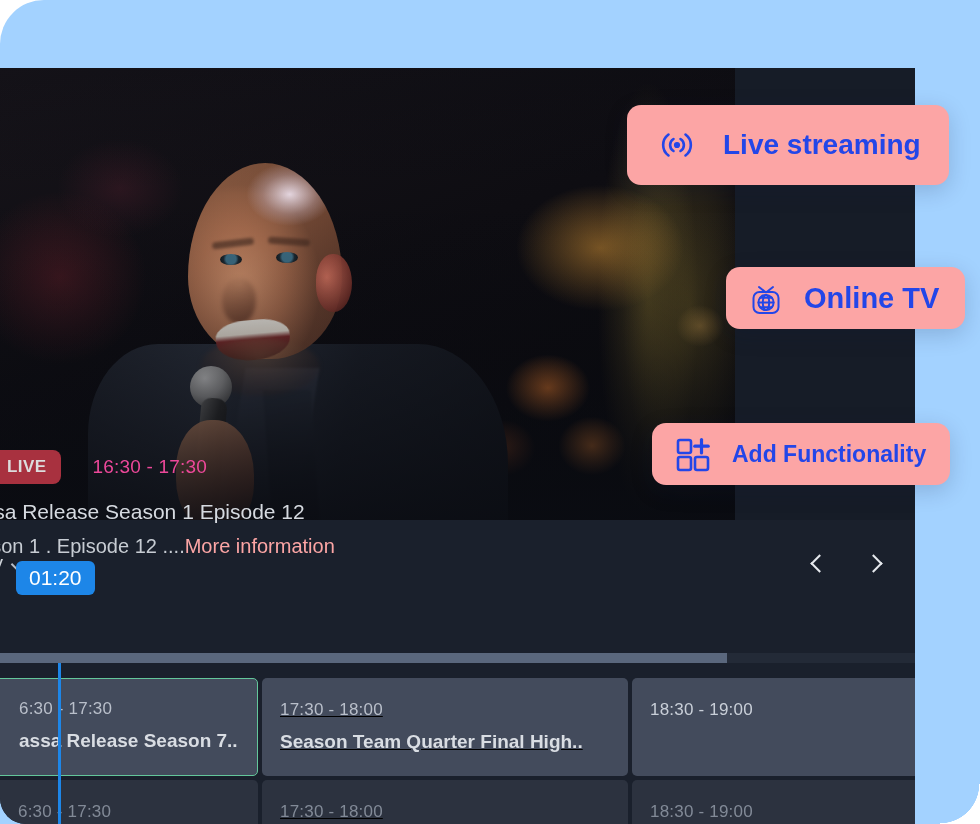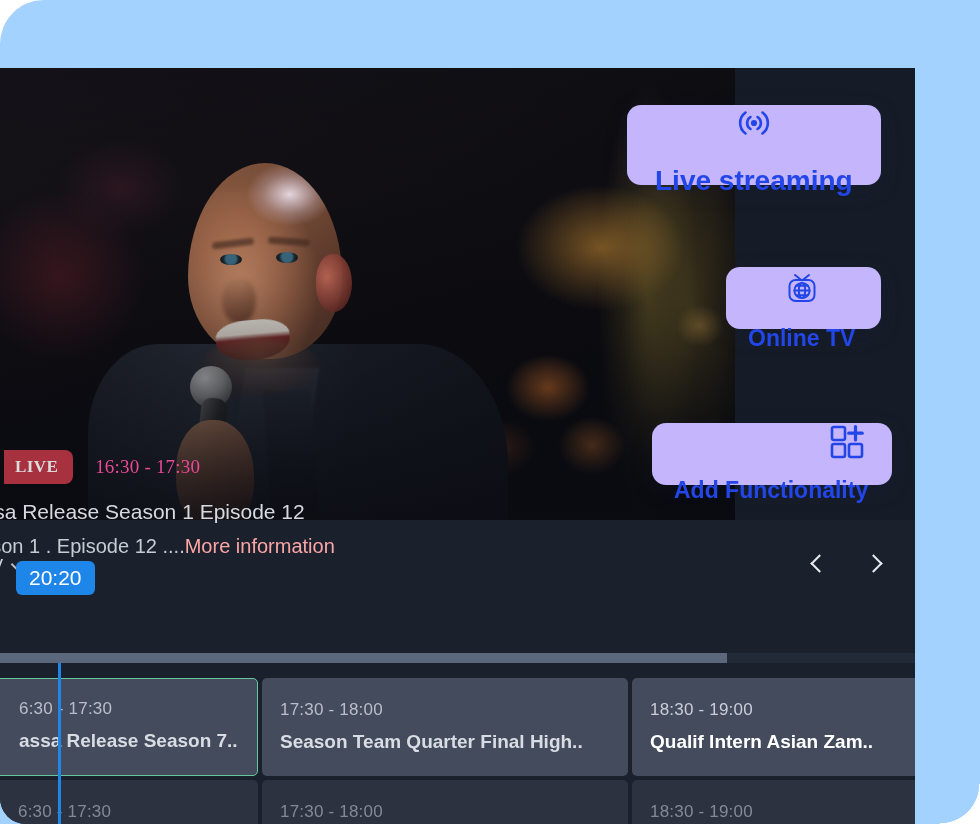--- a/index.html
+++ b/index.html
@@ -217,23 +217,22 @@
   .hero-meta {
     position: absolute;
     left: 0;
     top: 382px;
     width: 520px;
     z-index: 8;
   }
   .meta-row {
     display: flex;
     align-items: center;
-    gap: 22px;
-    padding-left: 8px;
-    font-family: Liberation Serif, serif;
+    gap: 31px;
+    padding-left: 0;
   }
   .live-badge {
     display: inline-flex;
     align-items: center;
     justify-content: center;
     height: 34px;
     padding: 0 15px 0 11px;
     margin-left: -4px;
     border-radius: 0 8px 8px 0;
     background: #a8313f;
@@ -382,21 +381,21 @@
     position: absolute;
     top: 0;
     height: 98px;
     padding: 22px 0 0 18px;
     background: #434b5c;
     border-radius: 5px;
     overflow: hidden;
     cursor: pointer;
   }
   .cell.c1 { left: -38px; width: 296px; padding-left: 56px; }
-  .cell.c2 { left: 262px; width: 366px; }
+  .cell.c2 { left: 262px; width: 366px; text-decoration: underline; }
   .cell.c3 { left: 632px; width: 283px; border-radius: 5px 0 0 5px; }
 
   .cell.active { border: 1.6px solid #63c79b; padding-top: 20px; }
 
   .cell-time {
     color: #b9bfca;
     font-size: 17px;
     letter-spacing: .2px;
     white-space: nowrap;
   }
@@ -416,53 +415,51 @@
     border: none;
     padding-top: 22px;
   }
   .grid-row.dim .cell-time { color: #828a97; }
 
   
   .badge {
     position: absolute;
     display: flex;
     align-items: center;
-    background: #c4b5fd;
+    background: #fca5a5;
     border-radius: 14px;
     box-shadow: 0 6px 22px rgba(18,30,60,.18);
     z-index: 40;
-    flex-direction: column;
   }
   .badge-label {
     color: #2346e8;
     font-weight: 700;
     white-space: nowrap;
   }
   .badge.live-streaming {
     left: 627px; top: 105px;
     height: 80px;
     padding: 0 28px 0 28px;
     gap: 24px;
   }
   .badge.live-streaming .badge-label { font-size: 28px; }
 
   .badge.online-tv {
     left: 726px; top: 267px;
     height: 62px;
     padding: 0 26px 0 22px;
     gap: 20px;
   }
-  .badge.online-tv .badge-label { font-size: 23px; }
+  .badge.online-tv .badge-label { font-size: 29px; }
 
   .badge.add-func {
     left: 652px; top: 423px;
     height: 62px;
     padding: 0 24px 0 22px;
     gap: 18px;
-    align-items: flex-end;
   }
   .badge.add-func .badge-label { font-size: 23px; }
 
   .icon { display: block; flex: none; }
 </style>
 </head>
 <body>
 
 <div id="root">
 
@@ -521,21 +518,20 @@
         <div class="cell c1 active">
           <div class="cell-time">6:30 - 17:30</div>
           <div class="cell-title">assa Release Season 7..</div>
         </div>
         <div class="cell c2">
           <div class="cell-time">17:30 - 18:00</div>
           <div class="cell-title">Season Team Quarter Final High..</div>
         </div>
         <div class="cell c3 bright">
           <div class="cell-time">18:30 - 19:00</div>
-          <div class="cell-title">Qualif Intern Asian Zam..</div>
         </div>
       </div>
 
       <div class="grid-row dim">
         <div class="cell c1">
           <div class="cell-time">6:30 - 17:30</div>
 
         </div>
         <div class="cell c2">
           <div class="cell-time">17:30 - 18:00</div>
@@ -545,21 +541,21 @@
           <div class="cell-time">18:30 - 19:00</div>
 
         </div>
       </div>
 
     </div>
 
     <div class="now-line"></div>
   </div>
 
-  <div class="time-pill">20:20</div>
+  <div class="time-pill">01:20</div>
 
   <div class="badge live-streaming">
     <svg class="icon" width="44" height="36" viewBox="0 0 44 36">
       <g fill="none" stroke="#2346e8" stroke-width="2.6" stroke-linecap="round">
         <path d="M13.5 7.5 A13 13 0 0 0 13.5 28.5"></path>
         <path d="M30.5 7.5 A13 13 0 0 1 30.5 28.5"></path>
         <path d="M18.5 12 A7 7 0 0 0 18.5 24"></path>
         <path d="M25.5 12 A7 7 0 0 1 25.5 24"></path>
       </g>
       <circle cx="22" cy="18" r="3.1" fill="#2346e8"></circle>

